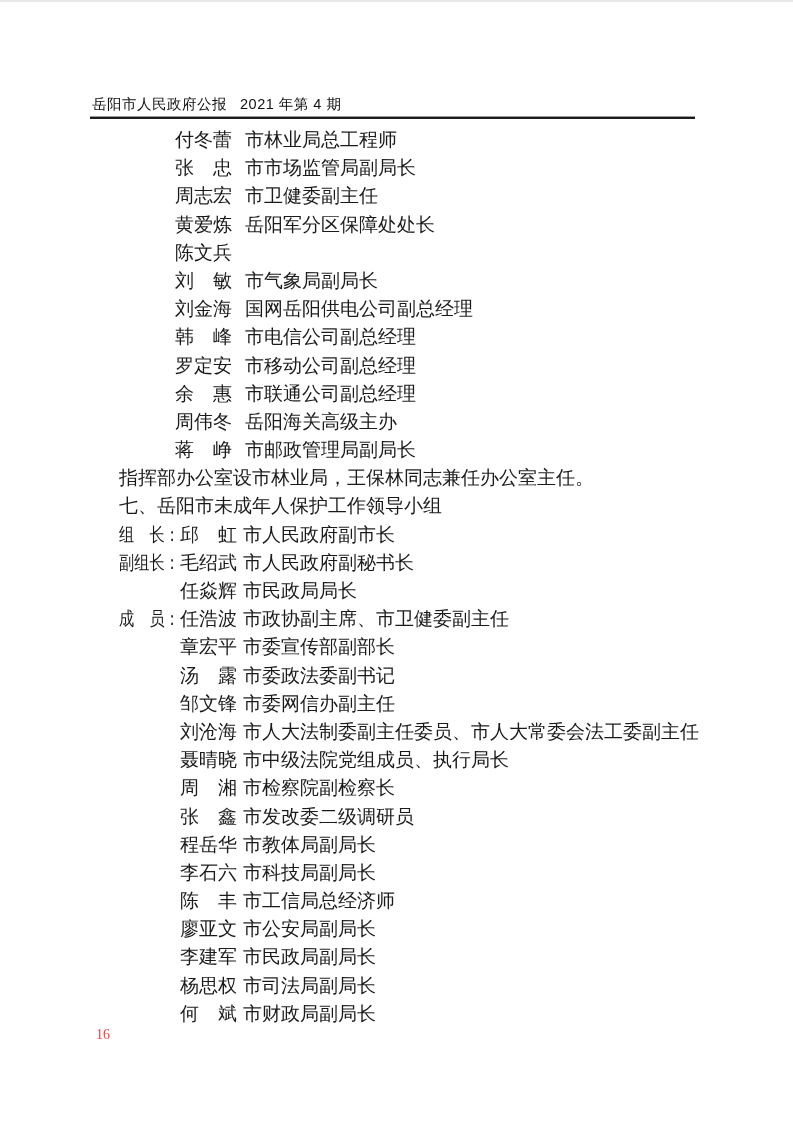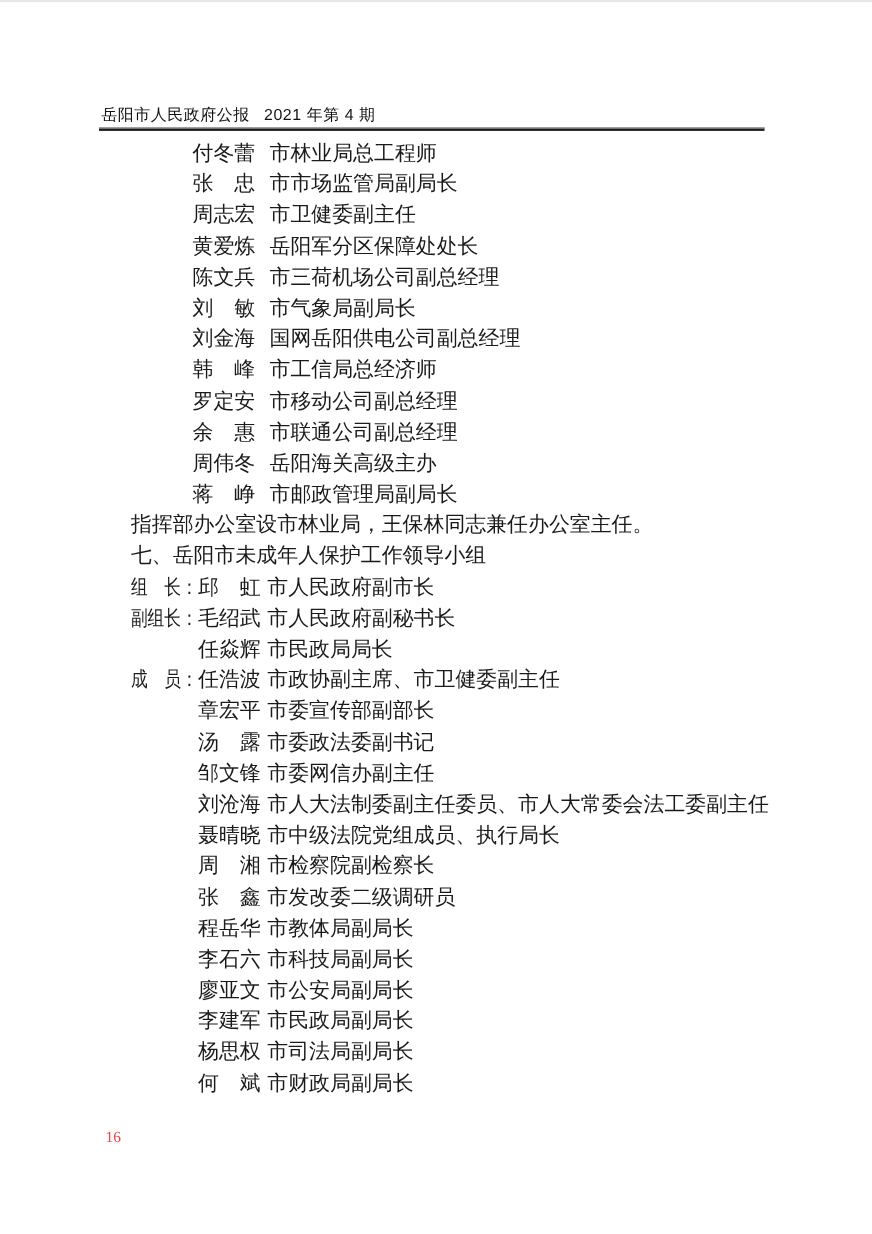--- a/index.html
+++ b/index.html
@@ -75,33 +75,32 @@
     <div class="row">
         <span class="n1">周志宏</span>
         <span class="t1">市卫健委副主任</span>
       </div>
     <div class="row">
         <span class="n1">黄爱炼</span>
         <span class="t1">岳阳军分区保障处处长</span>
       </div>
     <div class="row">
         <span class="n1">陈文兵</span>
-        <span class="t1">市三荷机场公司副总经理</span>
       </div>
     <div class="row">
         <span class="n1">刘　敏</span>
         <span class="t1">市气象局副局长</span>
       </div>
     <div class="row">
         <span class="n1">刘金海</span>
         <span class="t1">国网岳阳供电公司副总经理</span>
       </div>
     <div class="row">
         <span class="n1">韩　峰</span>
-        <span class="t1">市工信局总经济师</span>
+        <span class="t1">市电信公司副总经理</span>
       </div>
     <div class="row">
         <span class="n1">罗定安</span>
         <span class="t1">市移动公司副总经理</span>
       </div>
     <div class="row">
         <span class="n1">余　惠</span>
         <span class="t1">市联通公司副总经理</span>
       </div>
     <div class="row">
@@ -172,20 +171,24 @@
       </div>
     <div class="row">
         <span class="n2">程岳华</span>
         <span class="t2">市教体局副局长</span>
       </div>
     <div class="row">
         <span class="n2">李石六</span>
         <span class="t2">市科技局副局长</span>
       </div>
     <div class="row">
+        <span class="n2">陈　丰</span>
+        <span class="t2">市工信局总经济师</span>
+      </div>
+    <div class="row">
         <span class="n2">廖亚文</span>
         <span class="t2">市公安局副局长</span>
       </div>
     <div class="row">
         <span class="n2">李建军</span>
         <span class="t2">市民政局副局长</span>
       </div>
     <div class="row">
         <span class="n2">杨思权</span>
         <span class="t2">市司法局副局长</span>

